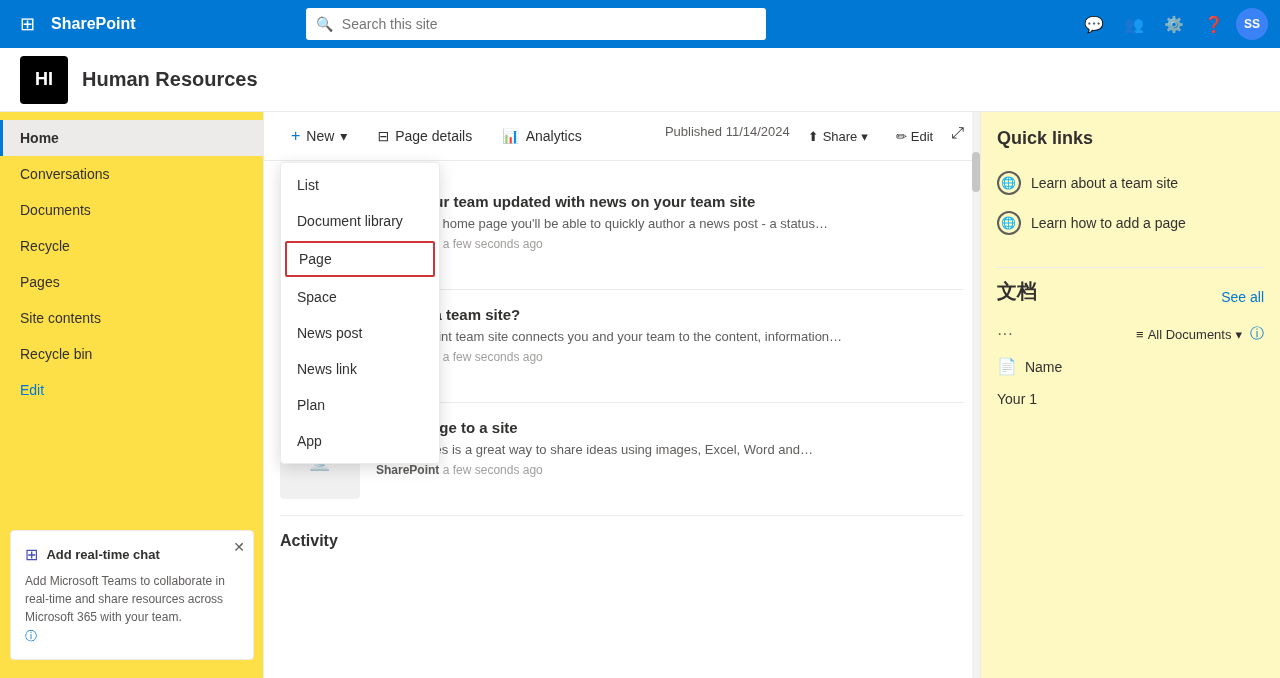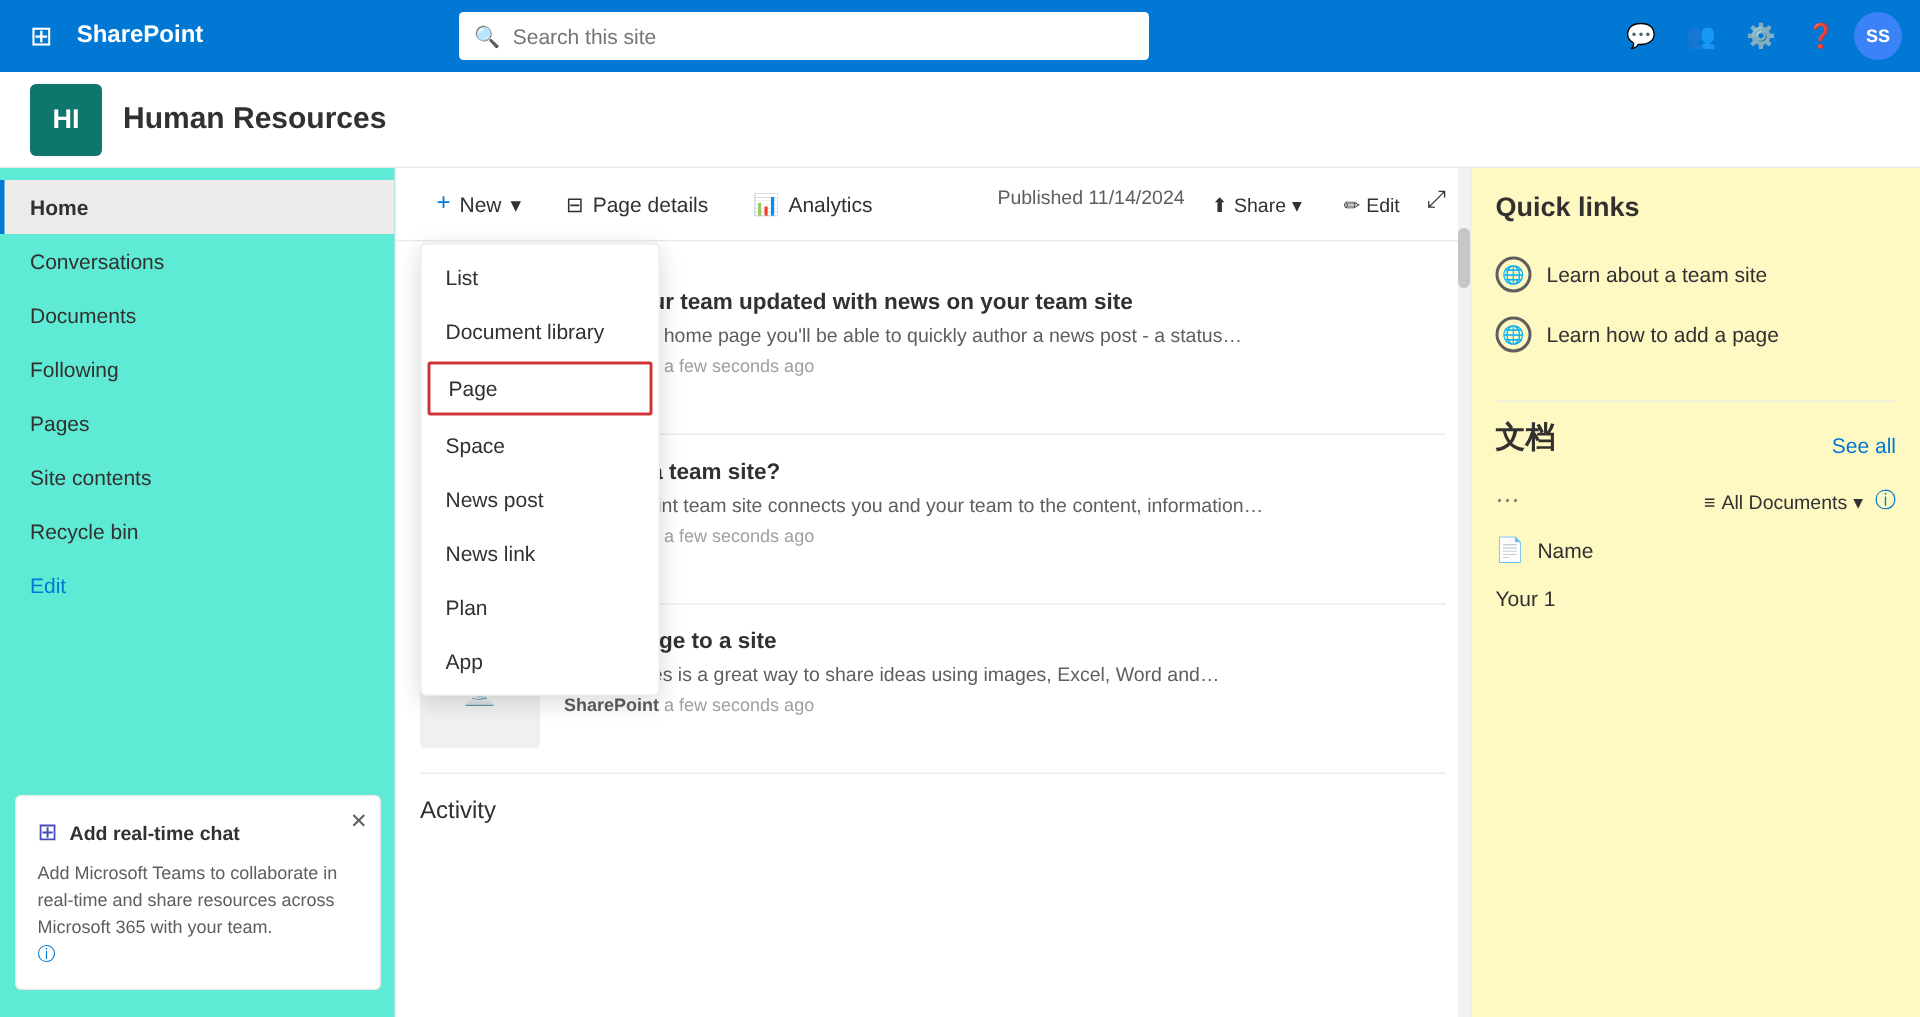--- a/index.html
+++ b/index.html
@@ -61,21 +61,21 @@
     .site-header {
       display: flex;
       align-items: center;
       background: white;
       padding: 12px 20px;
       border-bottom: 1px solid #edebe9;
       height: 64px;
     }
     .site-logo {
       width: 48px; height: 48px; border-radius: 4px;
-      background: #0f766e;
+      background: #000000;
       color: white; font-size: 18px; font-weight: 700;
       display: flex; align-items: center; justify-content: center;
       margin-right: 14px;
     }
     .site-title { font-size: 20px; font-weight: 600; color: #323130; }
     .site-header-right {
       margin-left: auto;
       display: flex; align-items: center; gap: 16px;
     }
     .private-group { color: #605e5c; font-size: 14px; }
@@ -94,21 +94,21 @@
     
     .main-layout {
       display: flex;
       height: calc(678px - 48px - 64px);
       background: #f3f2f1;
     }
 
     
     .sidebar {
       width: 264px;
-      background: #5eead4;
+      background: #fde047;
       border-right: 1px solid #edebe9;
       padding: 8px 0;
       flex-shrink: 0;
       overflow: hidden;
     }
     .sidebar-item {
       padding: 10px 20px;
       font-size: 14px;
       color: #323130;
       cursor: pointer;
@@ -206,21 +206,21 @@
       overflow: hidden;
       display: flex; align-items: center; justify-content: center;
     }
     .news-body { flex: 1; }
     .news-title { font-size: 15px; font-weight: 600; color: #323130; margin-bottom: 6px; }
     .news-desc { font-size: 13px; color: #605e5c; margin-bottom: 6px; }
     .news-meta { font-size: 12px; color: #a19f9d; }
     .news-meta .source { font-weight: 600; color: #605e5c; }
 
     .activity-section { padding: 16px 0; }
-    .activity-title { font-size: 16px; font-weight: 400; color: #323130; }
+    .activity-title { font-size: 16px; font-weight: 700; color: #323130; }
 
     
     .right-panel {
       width: 300px;
       background: #fef9c3;
       border-left: 1px solid #edebe9;
       padding: 16px;
       overflow: hidden;
       flex-shrink: 0;
     }
@@ -296,21 +296,21 @@
       <div class="sidebar-item active">
         <span>Home</span>
       </div>
       <div class="sidebar-item">
         <span>Conversations</span>
       </div>
       <div class="sidebar-item">
         <span>Documents</span>
       </div>
       <div class="sidebar-item">
-        <span>Following</span>
+        <span>Recycle</span>
       </div>
       <div class="sidebar-item">
         <span>Pages</span>
       </div>
       <div class="sidebar-item">
         <span>Site contents</span>
       </div>
       <div class="sidebar-item">
         <span>Recycle bin</span>
       </div>

